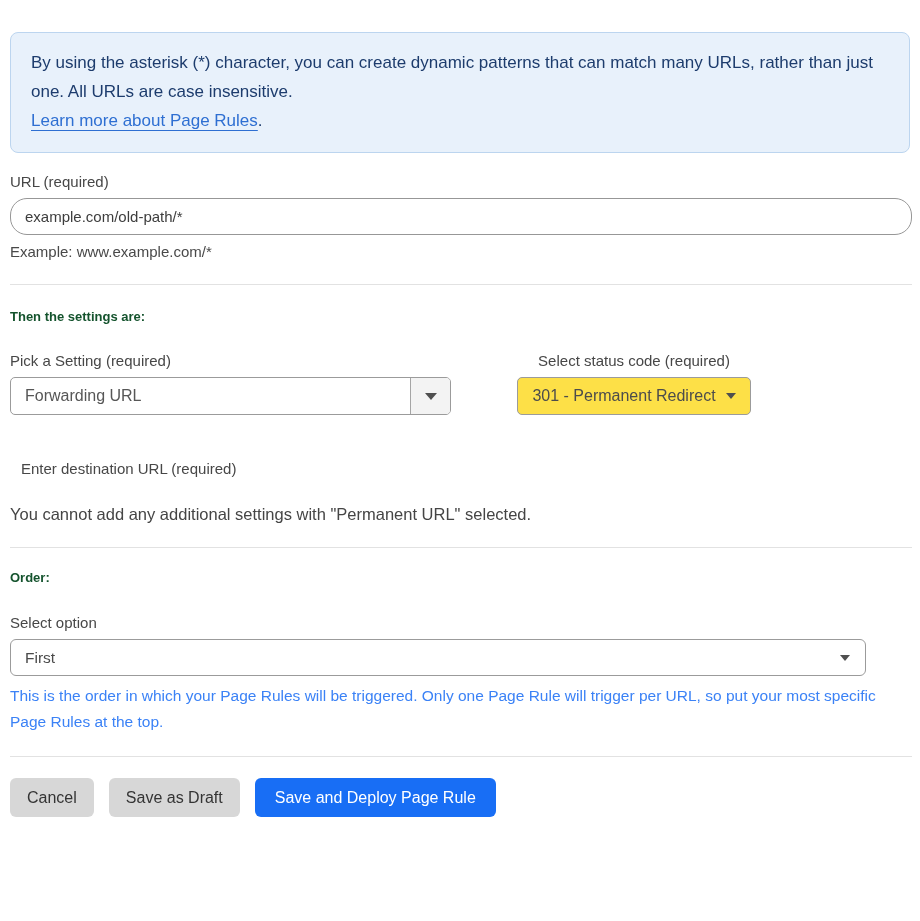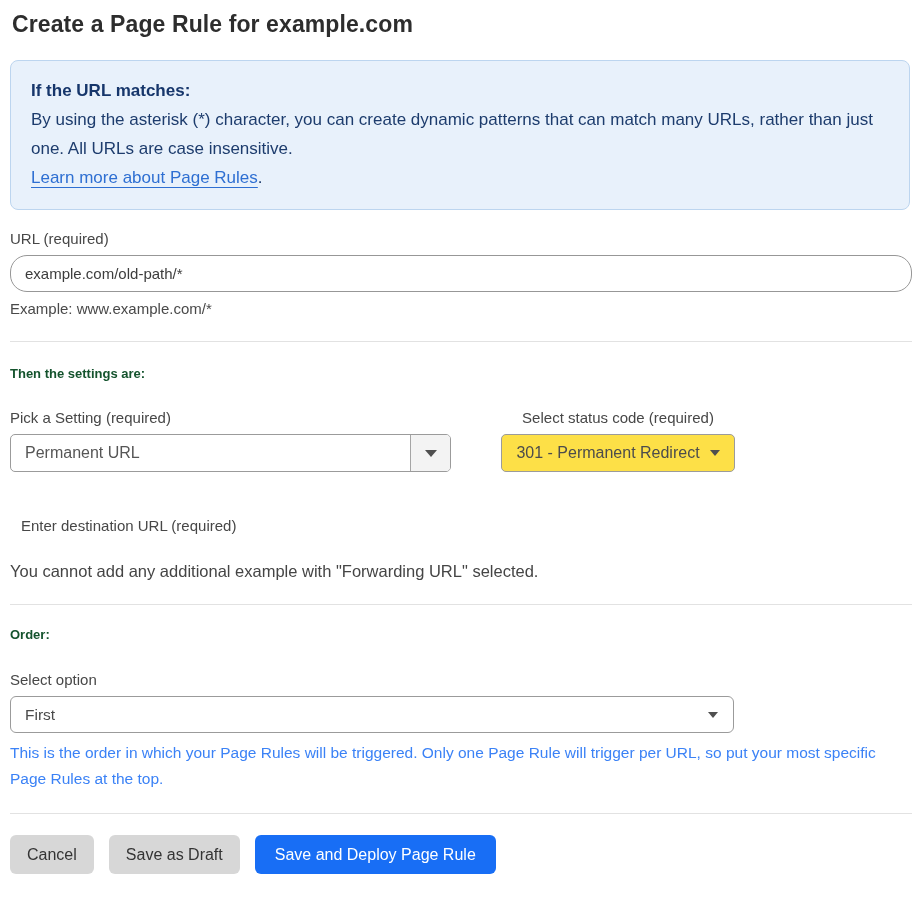--- a/index.html
+++ b/index.html
@@ -57,21 +57,21 @@
     background: #ffffff;
     outline: none;
   }
   .helper-text { font-size: 15px; color: #494949; }
 
   .divider { border: none; border-top: 1px solid #e2e2e2; height: 0; width: 902px; }
 
   .section-heading { font-size: 13px; font-weight: 700; color: #14532d; }
 
   
-  .settings-grid { display: flex; gap: 17px; }
+  .settings-grid { display: flex; gap: 33px; }
   .col-setting { width: 441px; }
   .col-status { width: 300px; text-align: center; }
 
   .combo {
     margin-top: 8px;
     display: flex;
     align-items: stretch;
     width: 441px;
     height: 38px;
     border: 1px solid #9b9b9b;
@@ -121,21 +121,21 @@
     font-size: 16px;
     color: #4c4c4c;
     cursor: pointer;
   }
 
   .select-full {
     margin-top: 8px;
     position: relative;
     display: flex;
     align-items: center;
-    width: 724px;
+    width: 856px;
     height: 37px;
     border: 1px solid #9b9b9b;
     border-radius: 6px;
     background: #ffffff;
     padding: 8px 14px;
     font-size: 15.5px;
     color: #4a4a4a;
     cursor: pointer;
   }
   .select-full .caret { position: absolute; right: 15px; }
@@ -179,58 +179,56 @@
   .mt-order-label { margin-top: 29px; }
   .mt-order-help  { margin-top: 7px; }
   .mt-div3        { margin-top: 21px; }
   .mt-buttons     { margin-top: 21px; }
 </style>
 </head>
 <body>
 
 <div class="container">
 
-  <h1 class="page-title">Create a Page Rule for example.com</h1>
 
   <div class="info-box">
-    <div class="info-heading">If the URL matches:</div>
     <div class="info-body">By using the asterisk (*) character, you can create dynamic patterns that can match many URLs, rather than just one. All URLs are case insensitive.</div>
     <div><a class="info-link">Learn more about Page Rules</a><span>.</span></div>
   </div>
 
   <div class="field-label mt-url-label">URL (required)</div>
   <input class="text-input mt-input" type="text" value="example.com/old-path/*" style="">
   <div class="helper-text mt-helper">Example: www.example.com/*</div>
 
   <hr class="divider mt-div1">
 
   <div class="section-heading mt-settings-h">Then the settings are:</div>
 
   <div class="settings-grid mt-row-labels">
     <div class="col-setting">
       <div class="field-label">Pick a Setting (required)</div>
       <div class="combo">
-        <div class="combo-value">Permanent URL</div>
+        <div class="combo-value">Forwarding URL</div>
         <div class="combo-caret-seg">
           <span class="caret"></span>
         </div>
       </div>
     </div>
     <div class="col-status">
       <div class="field-label">Select status code (required)</div>
       <div class="select-pill">
         <span>301 - Permanent Redirect</span>
         <span class="caret small"></span>
       </div>
     </div>
   </div>
 
   <div class="field-label mt-dest-label">Enter destination URL (required)</div>
 
-  <div class="note-text mt-note">You cannot add any additional example with "Forwarding URL" selected.</div>
+  <div class="note-text mt-note">You cannot add any additional settings with "Permanent URL" selected.</div>
 
   <hr class="divider mt-div2">
 
   <div class="section-heading mt-order-h">Order:</div>
 
   <div class="field-label mt-order-label">Select option</div>
   <div class="select-full">
     <span>First</span>
     <span class="caret small"></span>
   </div>

